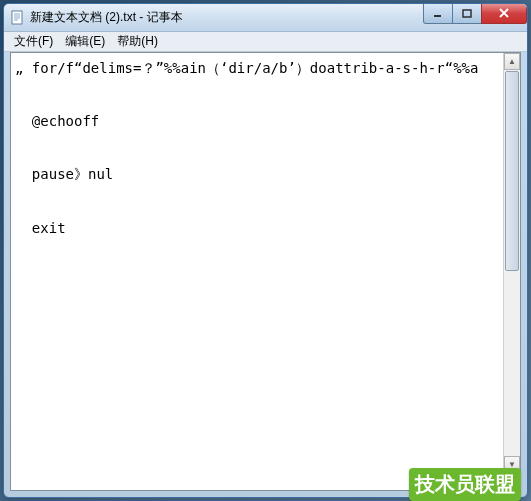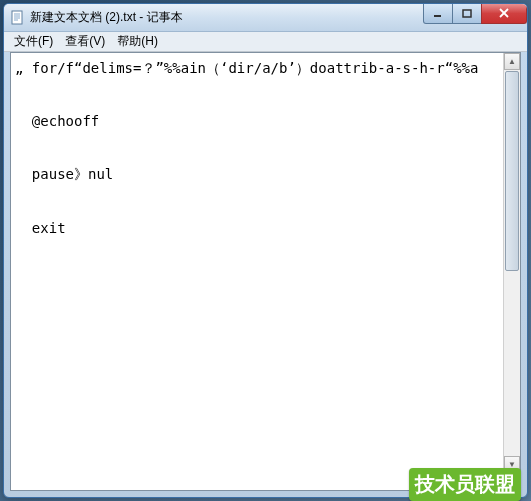--- a/index.html
+++ b/index.html
@@ -205,21 +205,21 @@
         <svg width="11" height="11">
             <line x1="1" y1="1" x2="9" y2="9" stroke="#fff" stroke-width="1.8"></line>
             <line x1="9" y1="1" x2="1" y2="9" stroke="#fff" stroke-width="1.8"></line>
           </svg>
       </div>
     </div>
   </div>
 
   <div class="menubar">
     <span class="menu-item">文件(F)</span>
-    <span class="menu-item">查看(V)</span>
+    <span class="menu-item">编辑(E)</span>
     <span class="menu-item">帮助(H)</span>
   </div>
 
   <div class="content-wrap">
     <textarea class="editor" spellcheck="false" style="">„ for/f“delims=？”%%ain（‘dir/a/b’）doattrib-a-s-h-r“%%a
 
   @echooff
 
   pause》nul
 

